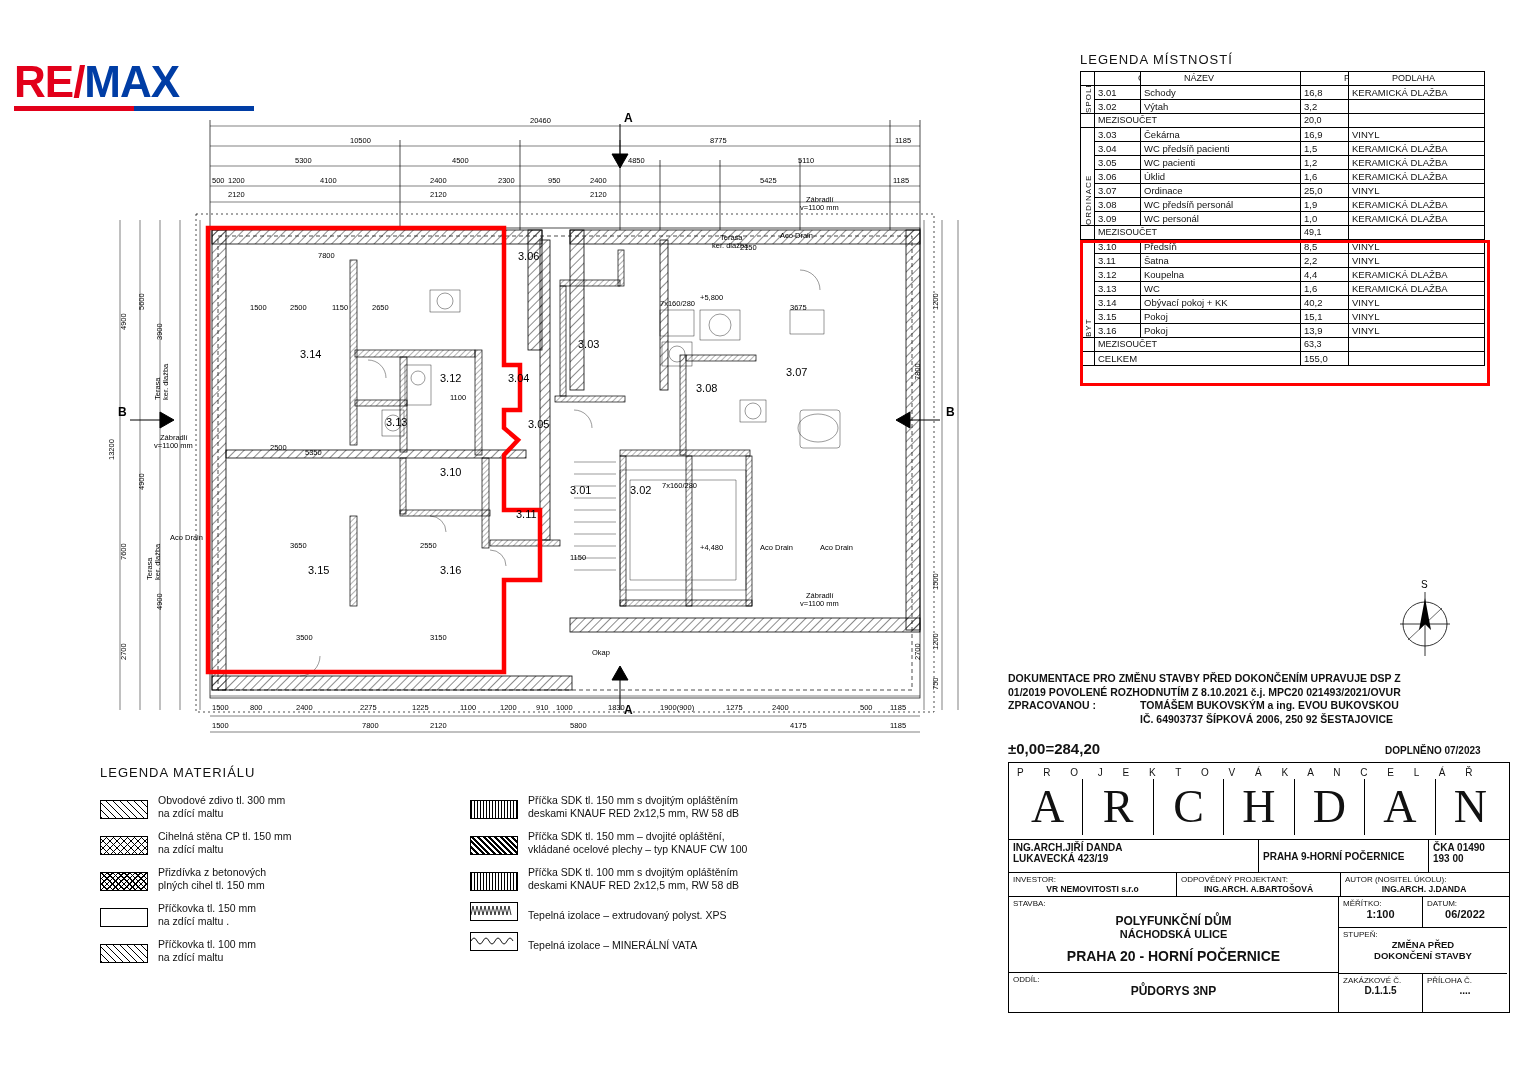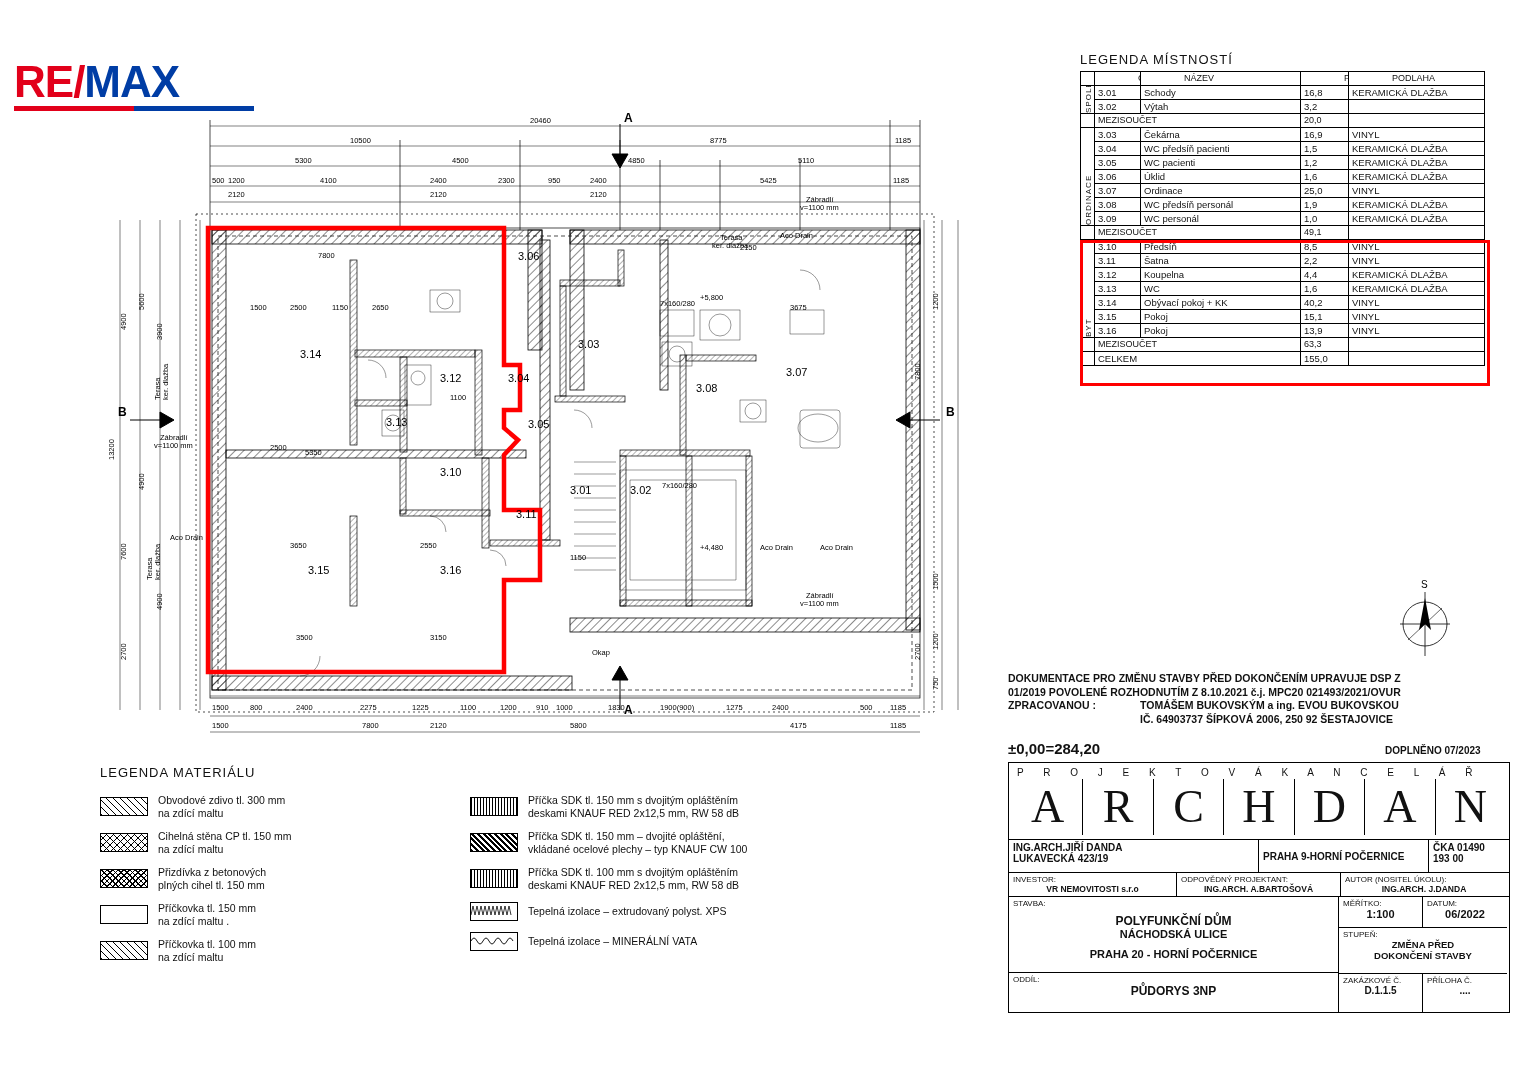--- a/index.html
+++ b/index.html
@@ -58,21 +58,21 @@
   #redbox{
     position:absolute;left:1080px;top:240px;width:404px;height:140px;
     border:3px solid #ff0000;pointer-events:none;
   }
 
   
   #mat-legend{left:100px;top:765px;width:740px;}
   #mat-legend .lg-title{font-size:13px;letter-spacing:1px;margin-bottom:14px;}
   .matcols{display:flex;gap:0px;}
   .matcol{width:370px;}
-  .matrow{display:flex;align-items:center;margin-bottom:11px;}
+  .matrow{display:flex;align-items:flex-end;margin-bottom:11px;}
   .swatch{width:46px;height:17px;border:1px solid #000;margin-right:10px;flex:0 0 auto;}
   .mattext{font-size:10.5px;line-height:12.5px;}
 
   
   .sw-hatch45{background:repeating-linear-gradient(45deg,#000 0 1px,#fff 1px 5px);}
   .sw-hatch45b{background:repeating-linear-gradient(45deg,#000 0 1px,#fff 1px 4px);}
   .sw-cross{background:
      repeating-linear-gradient(45deg,#000 0 1px,transparent 1px 5px),
      repeating-linear-gradient(-45deg,#000 0 1px,transparent 1px 5px),#fff;}
   .sw-dotgrid{background:
@@ -698,21 +698,21 @@
       <div class="ctr small b">ING.ARCH. J.DANDA</div>
     </div>
   </div>
 
   <div class="tb-main">
     <div class="tb-left">
       <div style="border-bottom:1px solid #000;padding:2px 4px;height:76px;box-sizing:border-box">
         <div class="lbl-sm">STAVBA:</div>
         <div class="ctr b" style="font-size:12px;margin-top:6px">POLYFUNKČNÍ DŮM</div>
         <div class="ctr b" style="font-size:11px">NÁCHODSKÁ ULICE</div>
-        <div class="ctr b" style="font-size:11px;margin-top:8px">PRAHA 20 - HORNÍ POČERNICE</div>
+        <div class="ctr b" style="font-size:14px;margin-top:8px">PRAHA 20 - HORNÍ POČERNICE</div>
       </div>
       <div style="padding:2px 4px;height:38px;box-sizing:border-box">
         <div class="lbl-sm">ODDÍL:</div>
         <div class="ctr b" style="font-size:12px">PŮDORYS 3NP</div>
       </div>
     </div>
     <div class="tb-right">
       <div style="display:flex;border-bottom:1px solid #000;height:30px">
         <div class="tb-cell" style="width:84px">
           <div class="lbl-sm">MĚŘÍTKO:</div>

